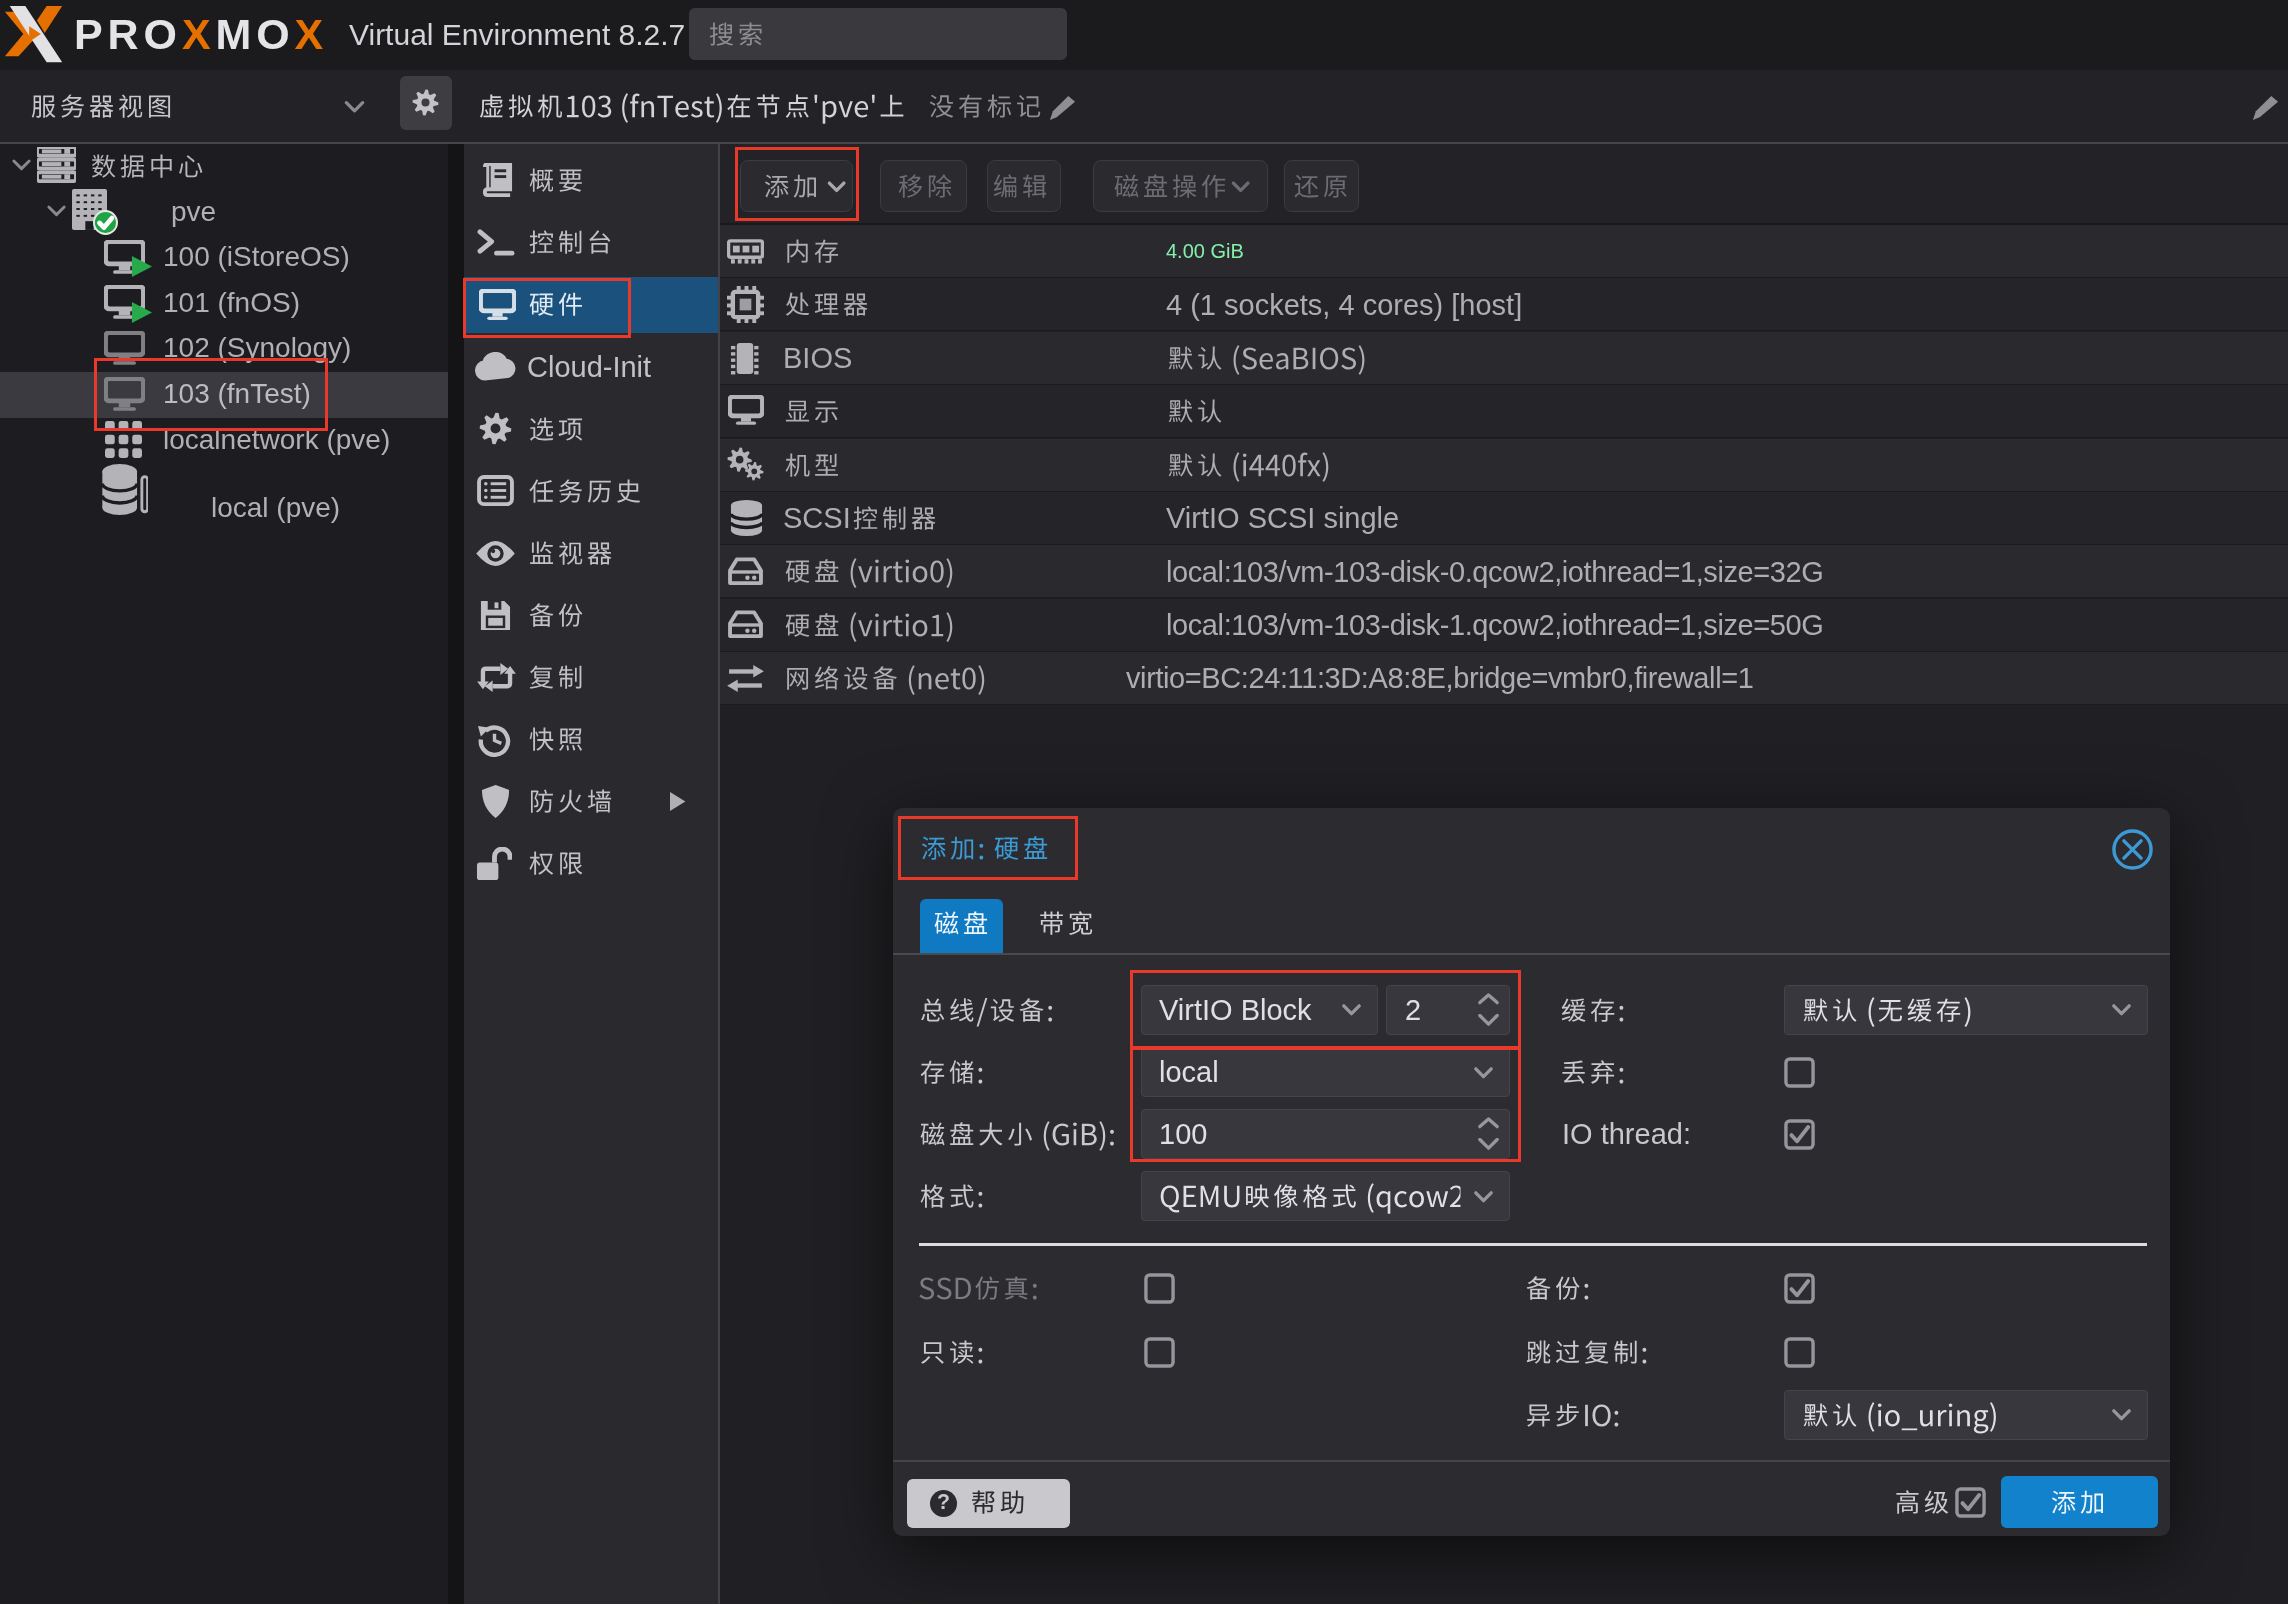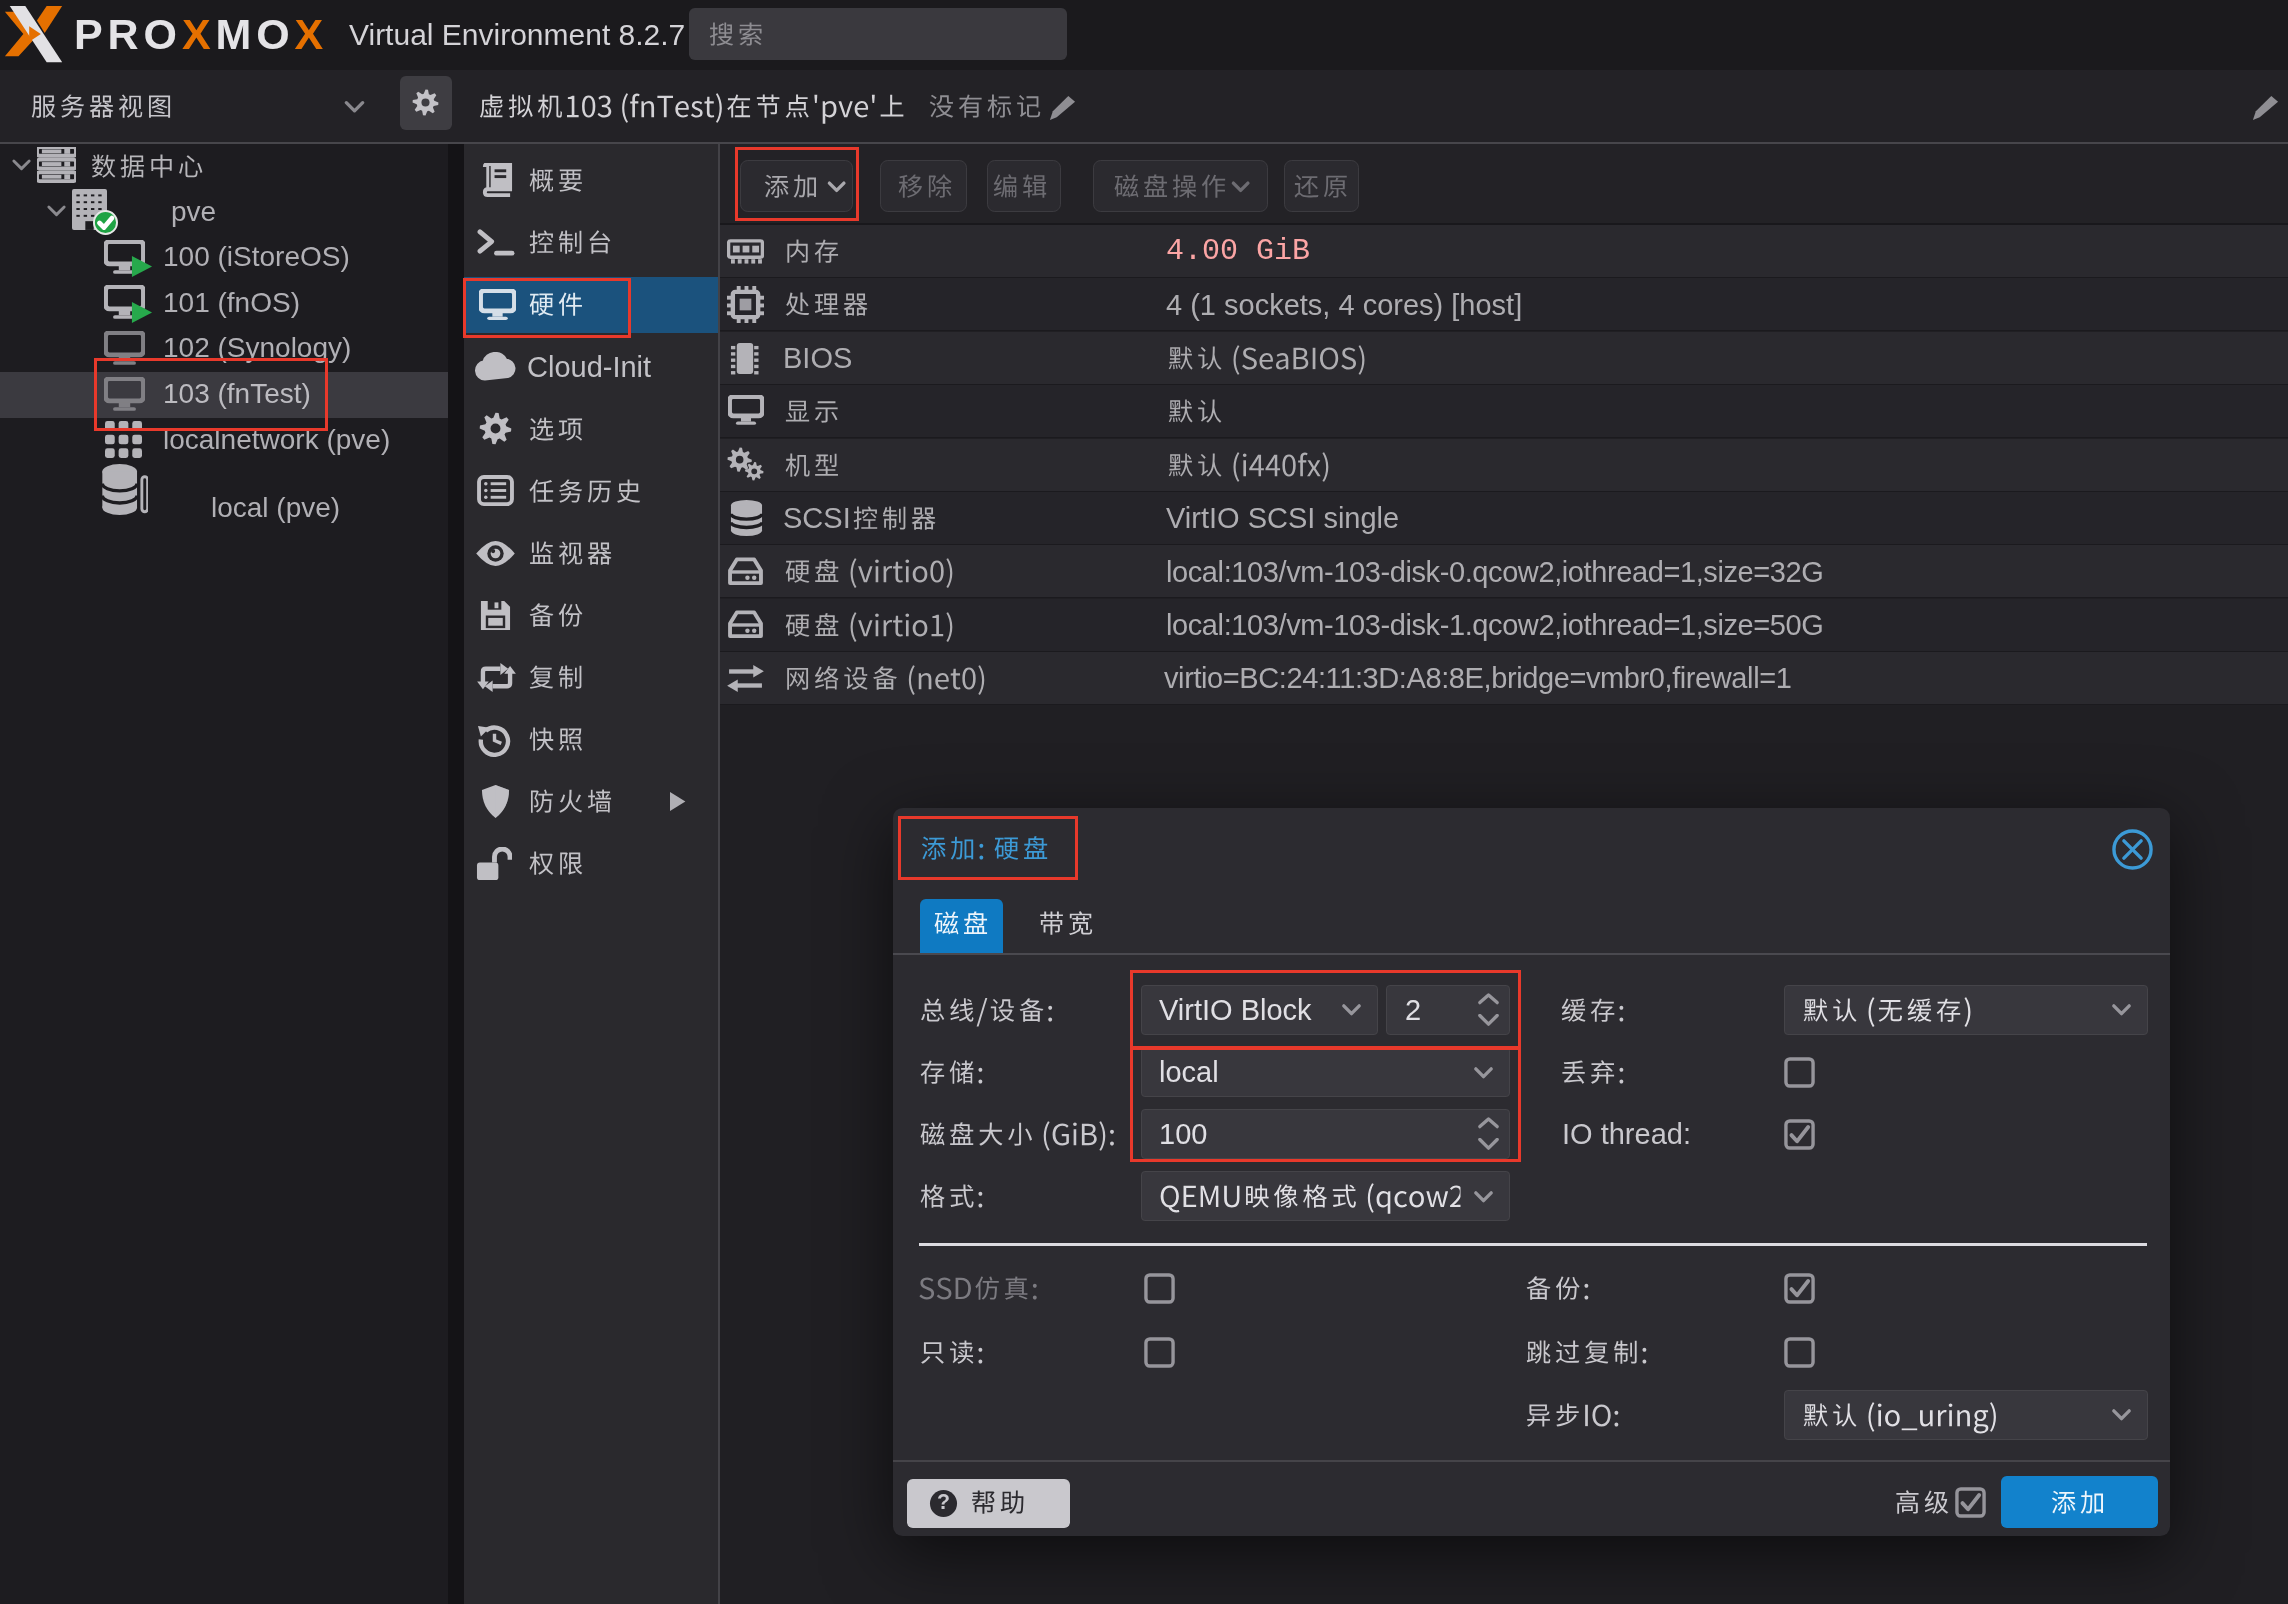--- a/index.html
+++ b/index.html
@@ -383,21 +383,21 @@
     <rect x="18" y="23" width="4" height="4.5" fill="#b4b3b8"></rect>
     <rect x="25" y="23" width="4" height="4.5" fill="#b4b3b8"></rect>
     <rect x="32" y="23" width="4" height="4.5" fill="#b4b3b8"></rect>
   </svg>
 <svg style="position:absolute;left:783px;top:228px;" width="60" height="44" viewBox="0 0 62 45">
     <g transform="translate(0,35)" fill="#aeadb1">
       <use href="#G72" x="0.0"></use>
       <use href="#G73" x="30.0"></use>
     </g>
   </svg>
-<div style="position:absolute;left:1166px;top:251px;transform:translate(0,-50%);font-family:Liberation Mono, monospace;font-size:30px;font-weight:400;color:#fca5a5;white-space:nowrap;line-height:1;">4.00 GiB</div>
+<div style="position:absolute;left:1166px;top:251px;transform:translate(0,-50%);font-family:Liberation Sans, sans-serif;font-size:20px;font-weight:400;color:#86efac;white-space:nowrap;line-height:1;">4.00 GiB</div>
 <div style="position:absolute;left:720px;top:278px;width:1568px;height:53px;background:#252429;border-bottom:1.9px solid #1b1a1e;"></div>
 <svg style="position:absolute;left:727px;top:286px;" width="37" height="37" viewBox="0 0 38 38">
     <rect x="6" y="6" width="26" height="26" rx="2.5" fill="none" stroke="#b4b3b8" stroke-width="4.5"></rect>
     <rect x="13" y="13" width="12" height="12" fill="#b4b3b8" fill-opacity="0.85"></rect>
     <rect x="10" y="0" width="4" height="5" fill="#b4b3b8"></rect>
     <rect x="10" y="33" width="4" height="5" fill="#b4b3b8"></rect>
     <rect x="0" y="10" width="5" height="4" fill="#b4b3b8"></rect>
     <rect x="33" y="10" width="5" height="4" fill="#b4b3b8"></rect>
     <rect x="18" y="0" width="4" height="5" fill="#b4b3b8"></rect>
     <rect x="18" y="33" width="4" height="5" fill="#b4b3b8"></rect>
@@ -566,21 +566,21 @@
       <use href="#G93" x="60.0"></use>
       <use href="#G50" x="90.0"></use>
       <use href="#G14" x="126.7"></use>
       <use href="#G16" x="136.9"></use>
       <use href="#G18" x="155.2"></use>
       <use href="#G20" x="171.8"></use>
       <use href="#G11" x="183.1"></use>
       <use href="#G21" x="199.7"></use>
     </g>
   </svg>
-<div style="position:absolute;left:1164px;top:678px;transform:translate(0,-50%);font-family:'Liberation Sans',sans-serif;font-size:29px;font-weight:400;color:#aeadb1;letter-spacing:-0.4px;white-space:nowrap;line-height:1;">virtio=BC:24:11:3D:A8:8E,bridge=vmbr0,firewall=1</div>
+<div style="position:absolute;left:1126px;top:678px;transform:translate(0,-50%);font-family:'Liberation Sans',sans-serif;font-size:29px;font-weight:400;color:#aeadb1;letter-spacing:-0.4px;white-space:nowrap;line-height:1;">virtio=BC:24:11:3D:A8:8E,bridge=vmbr0,firewall=1</div>
 <div style="position:absolute;left:893px;top:808px;width:1277px;height:728px;background:#2c2b30;border-radius:9.7px;box-shadow:0 17.5px 68px rgba(0,0,0,0.6);z-index:10;"></div>
 <svg style="position:absolute;left:919px;top:825px;z-index:20;" width="134" height="44" viewBox="0 0 138 45">
     <g transform="translate(0,35)" fill="#3c9ad6">
       <use href="#G60" x="0.0"></use>
       <use href="#G61" x="30.0"></use>
       <use href="#G94" x="60.0"></use>
       <use href="#G42" x="75.1"></use>
       <use href="#G67" x="105.1"></use>
     </g>
   </svg>

